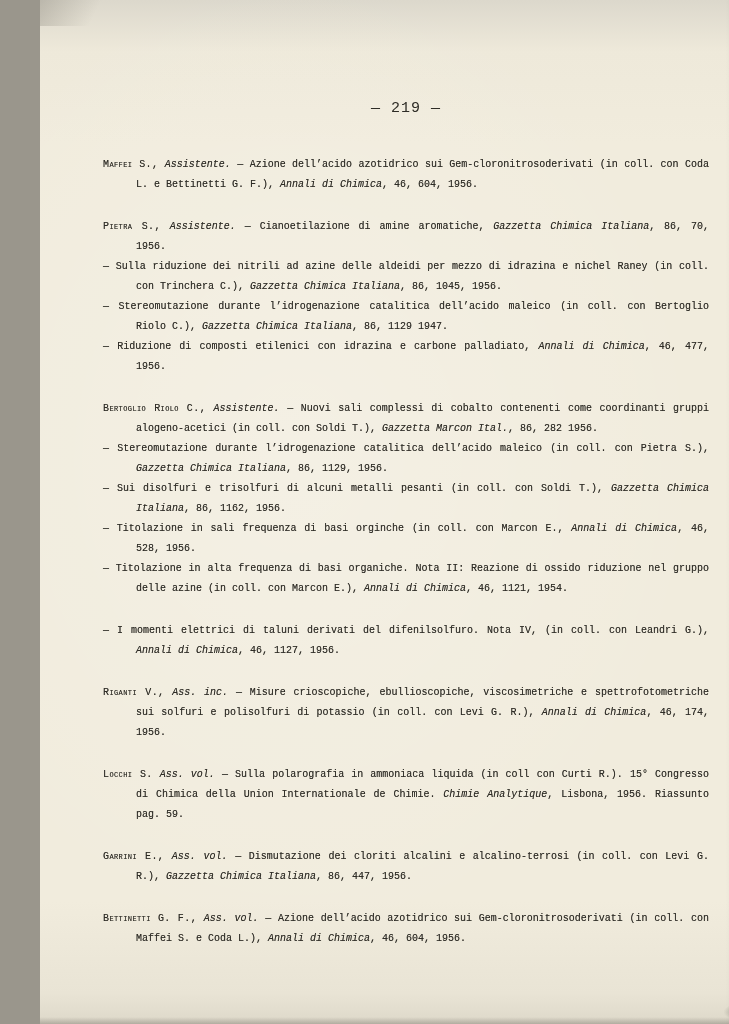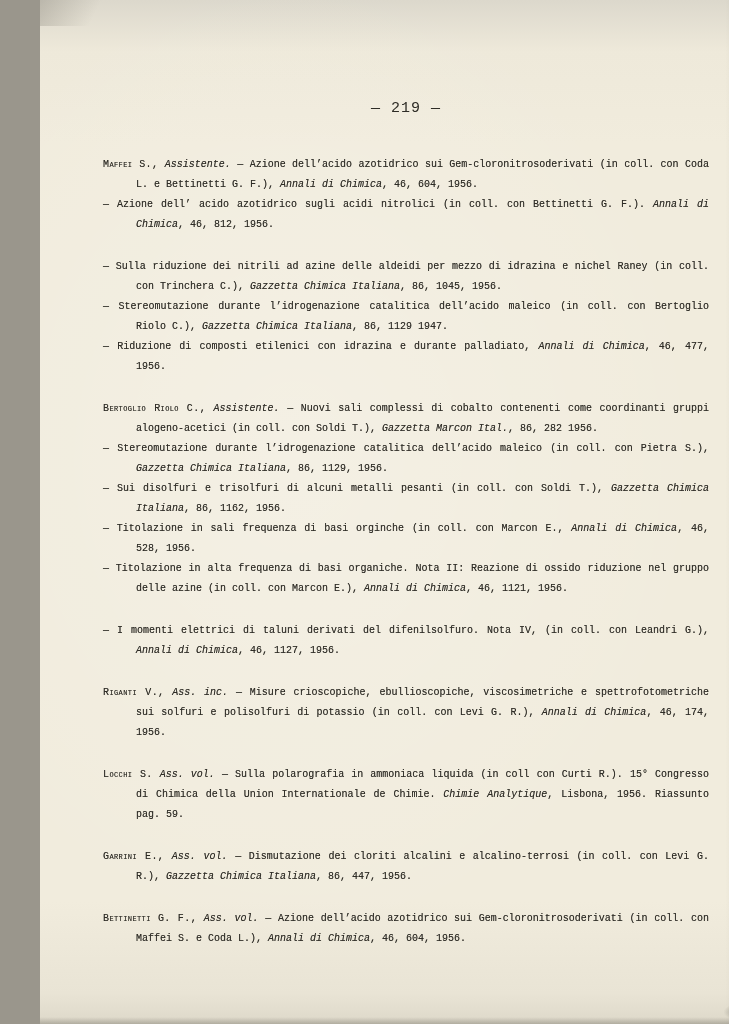--- a/index.html
+++ b/index.html
@@ -88,33 +88,33 @@
   <div class="mark-top-right"></div>
   <div class="edge-right-bottom"></div>
   <div class="mark-bottom-right"></div>
   <div class="edge-bottom"></div>
 
   <div class="content">
     <p class="page-number">— 219 —</p>
     <div id="entries">
         <div class="entry">
           <p class="pub"><span class="author">Maffei S.,</span> <span class="role">Assistente.</span> <span>— Azione dell’acido azotidrico sui Gem-cloronitrosoderivati (in coll. con Coda L. e Bettinetti G. F.), </span><i>Annali di Chimica</i><span>, 46, 604, 1956.</span></p>
-          <p class="pub"><span>— Azione dell’ acido azotidrico sugli acidi nitrolici (in coll. con Bettinetti G. F.). </span><i>Annali di Chimica</i><span>, 46, 812, 1956.</span></p>
         </div>
         <div class="entry">
+          <p class="pub"><span class="author">Pietra S.,</span> <span class="role">Assistente.</span> <span>— Cianoetilazione di amine aromatiche, </span><i>Gazzetta Chimica Italiana</i><span>, 86, 70, 1956.</span></p>
           <p class="pub"><span>— Sulla riduzione dei nitrili ad azine delle aldeidi per mezzo di idrazina e nichel Raney (in coll. con Trinchera C.), </span><i>Gazzetta Chimica Italiana</i><span>, 86, 1045, 1956.</span></p>
           <p class="pub"><span>— Stereomutazione durante l’idrogenazione catalitica dell’acido maleico (in coll. con Bertoglio Riolo C.), </span><i>Gazzetta Chimica Italiana</i><span>, 86, 1129 1947.</span></p>
-          <p class="pub"><span>— Riduzione di composti etilenici con idrazina e durante palladiato, </span><i>Annali di Chimica</i><span>, 46, 477, 1956.</span></p>
+          <p class="pub"><span>— Riduzione di composti etilenici con idrazina e carbone palladiato, </span><i>Annali di Chimica</i><span>, 46, 477, 1956.</span></p>
         </div>
         <div class="entry">
           <p class="pub"><span class="author">Bertoglio Riolo C.,</span> <span class="role">Assistente.</span> <span>— Nuovi sali complessi di cobalto contenenti come coordinanti gruppi alogeno-acetici (in coll. con Soldi T.), </span><i>Gazzetta Marcon Ital.</i><span>, 86, 282 1956.</span></p>
           <p class="pub"><span>— Stereomutazione durante l’idrogenazione catalitica dell’acido maleico (in coll. con Pietra S.), </span><i>Gazzetta Chimica Italiana</i><span>, 86, 1129, 1956.</span></p>
           <p class="pub"><span>— Sui disolfuri e trisolfuri di alcuni metalli pesanti (in coll. con Soldi T.), </span><i>Gazzetta Chimica Italiana</i><span>, 86, 1162, 1956.</span></p>
           <p class="pub"><span>— Titolazione in sali frequenza di basi orginche (in coll. con Marcon E., </span><i>Annali di Chimica</i><span>, 46, 528, 1956.</span></p>
-          <p class="pub"><span>— Titolazione in alta frequenza di basi organiche. Nota II: Reazione di ossido riduzione nel gruppo delle azine (in coll. con Marcon E.), </span><i>Annali di Chimica</i><span>, 46, 1121, 1956.</span></p>
+          <p class="pub"><span>— Titolazione in alta frequenza di basi organiche. Nota II: Reazione di ossido riduzione nel gruppo delle azine (in coll. con Marcon E.), </span><i>Annali di Chimica</i><span>, 46, 1121, 1954.</span></p>
         </div>
         <div class="entry">
           <p class="pub"><span>— I momenti elettrici di taluni derivati del difenilsolfuro. Nota IV, (in coll. con Leandri G.), </span><i>Annali di Chimica</i><span>, 46, 1127, 1956.</span></p>
         </div>
         <div class="entry">
           <p class="pub"><span class="author">Riganti V.,</span> <span class="role">Ass. inc.</span> <span>— Misure crioscopiche, ebullioscopiche, viscosimetriche e spettrofotometriche sui solfuri e polisolfuri di potassio (in coll. con Levi G. R.), </span><i>Annali di Chimica</i><span>, 46, 174, 1956.</span></p>
         </div>
         <div class="entry">
           <p class="pub"><span class="author">Locchi S.</span> <span class="role">Ass. vol.</span> <span>— Sulla polarografia in ammoniaca liquida (in coll con Curti R.). 15° Congresso di Chimica della Union Internationale de Chimie. </span><i>Chimie Analytique</i><span>, Lisbona, 1956. Riassunto pag. 59.</span></p>
         </div>

